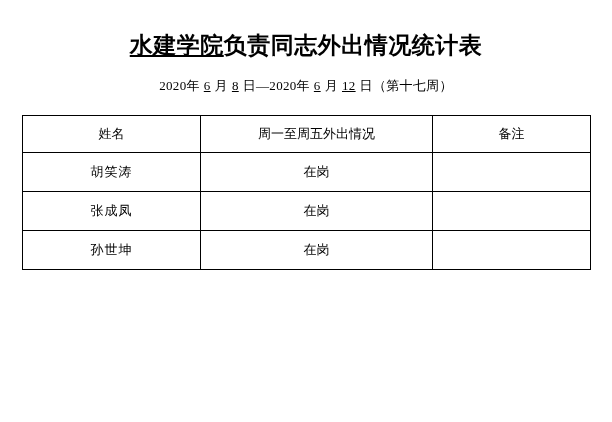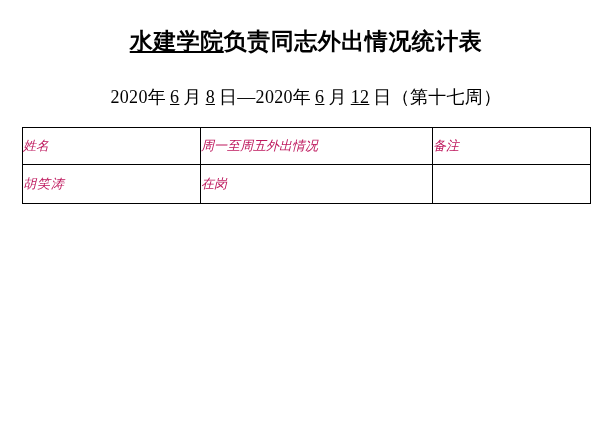--- a/index.html
+++ b/index.html
@@ -18,32 +18,32 @@
     width: 612px;
     height: 422px;
     box-sizing: border-box;
   }
   .title {
     text-align: center;
     font-family: "Liberation Serif", serif;
     font-size: 23px;
     font-weight: bold;
     color: #000000;
-    margin: 12px;
-    padding-top: 16px;
+    margin: 0;
+    padding-top: 32px;
     letter-spacing: 0.5px;
     line-height: 1.2;
   }
   .title .underlined {
     text-decoration: underline;
   }
   .subtitle {
     text-align: center;
     font-family: "Liberation Serif", serif;
-    font-size: 18px;
+    font-size: 13px;
     color: #000000;
     margin: 0;
     padding-top: 17px;
     letter-spacing: 0.3px;
   }
   .subtitle .u {
     text-decoration: underline;
     padding: 0 4px;
   }
   .table-wrap {
@@ -53,27 +53,26 @@
     width: 568px;
   }
   table.sheet {
     border-collapse: collapse;
     width: 568px;
     table-layout: fixed;
   }
   table.sheet td {
     border: 1px solid #000000;
     height: 38px;
-    text-align: left;
+    text-align: center;
     vertical-align: middle;
     font-family: "Liberation Serif", serif;
     font-size: 13px;
-    color: #be185d;
+    color: #000000;
     padding: 0;
-    font-style: italic;
   }
   table.sheet tr.head td {
     height: 36px;
   }
   col.c1 { width: 178px; }
   col.c2 { width: 232px; }
   col.c3 { width: 158px; }
   .name-cell {
     letter-spacing: 1px;
     margin-top: 21px;
@@ -103,17 +102,27 @@
         <tr class="head">
           <td>姓名</td>
           <td>周一至周五外出情况</td>
           <td>备注</td>
         </tr>
         <tr>
           <td class="name-cell">胡笑涛</td>
           <td>在岗</td>
           <td></td>
         </tr>
+        <tr>
+          <td class="name-cell">张成凤</td>
+          <td>在岗</td>
+          <td></td>
+        </tr>
+        <tr>
+          <td class="name-cell">孙世坤</td>
+          <td>在岗</td>
+          <td></td>
+        </tr>
       </tbody>
     </table>
   </div>
 
 </div>
 
 </body></html>

